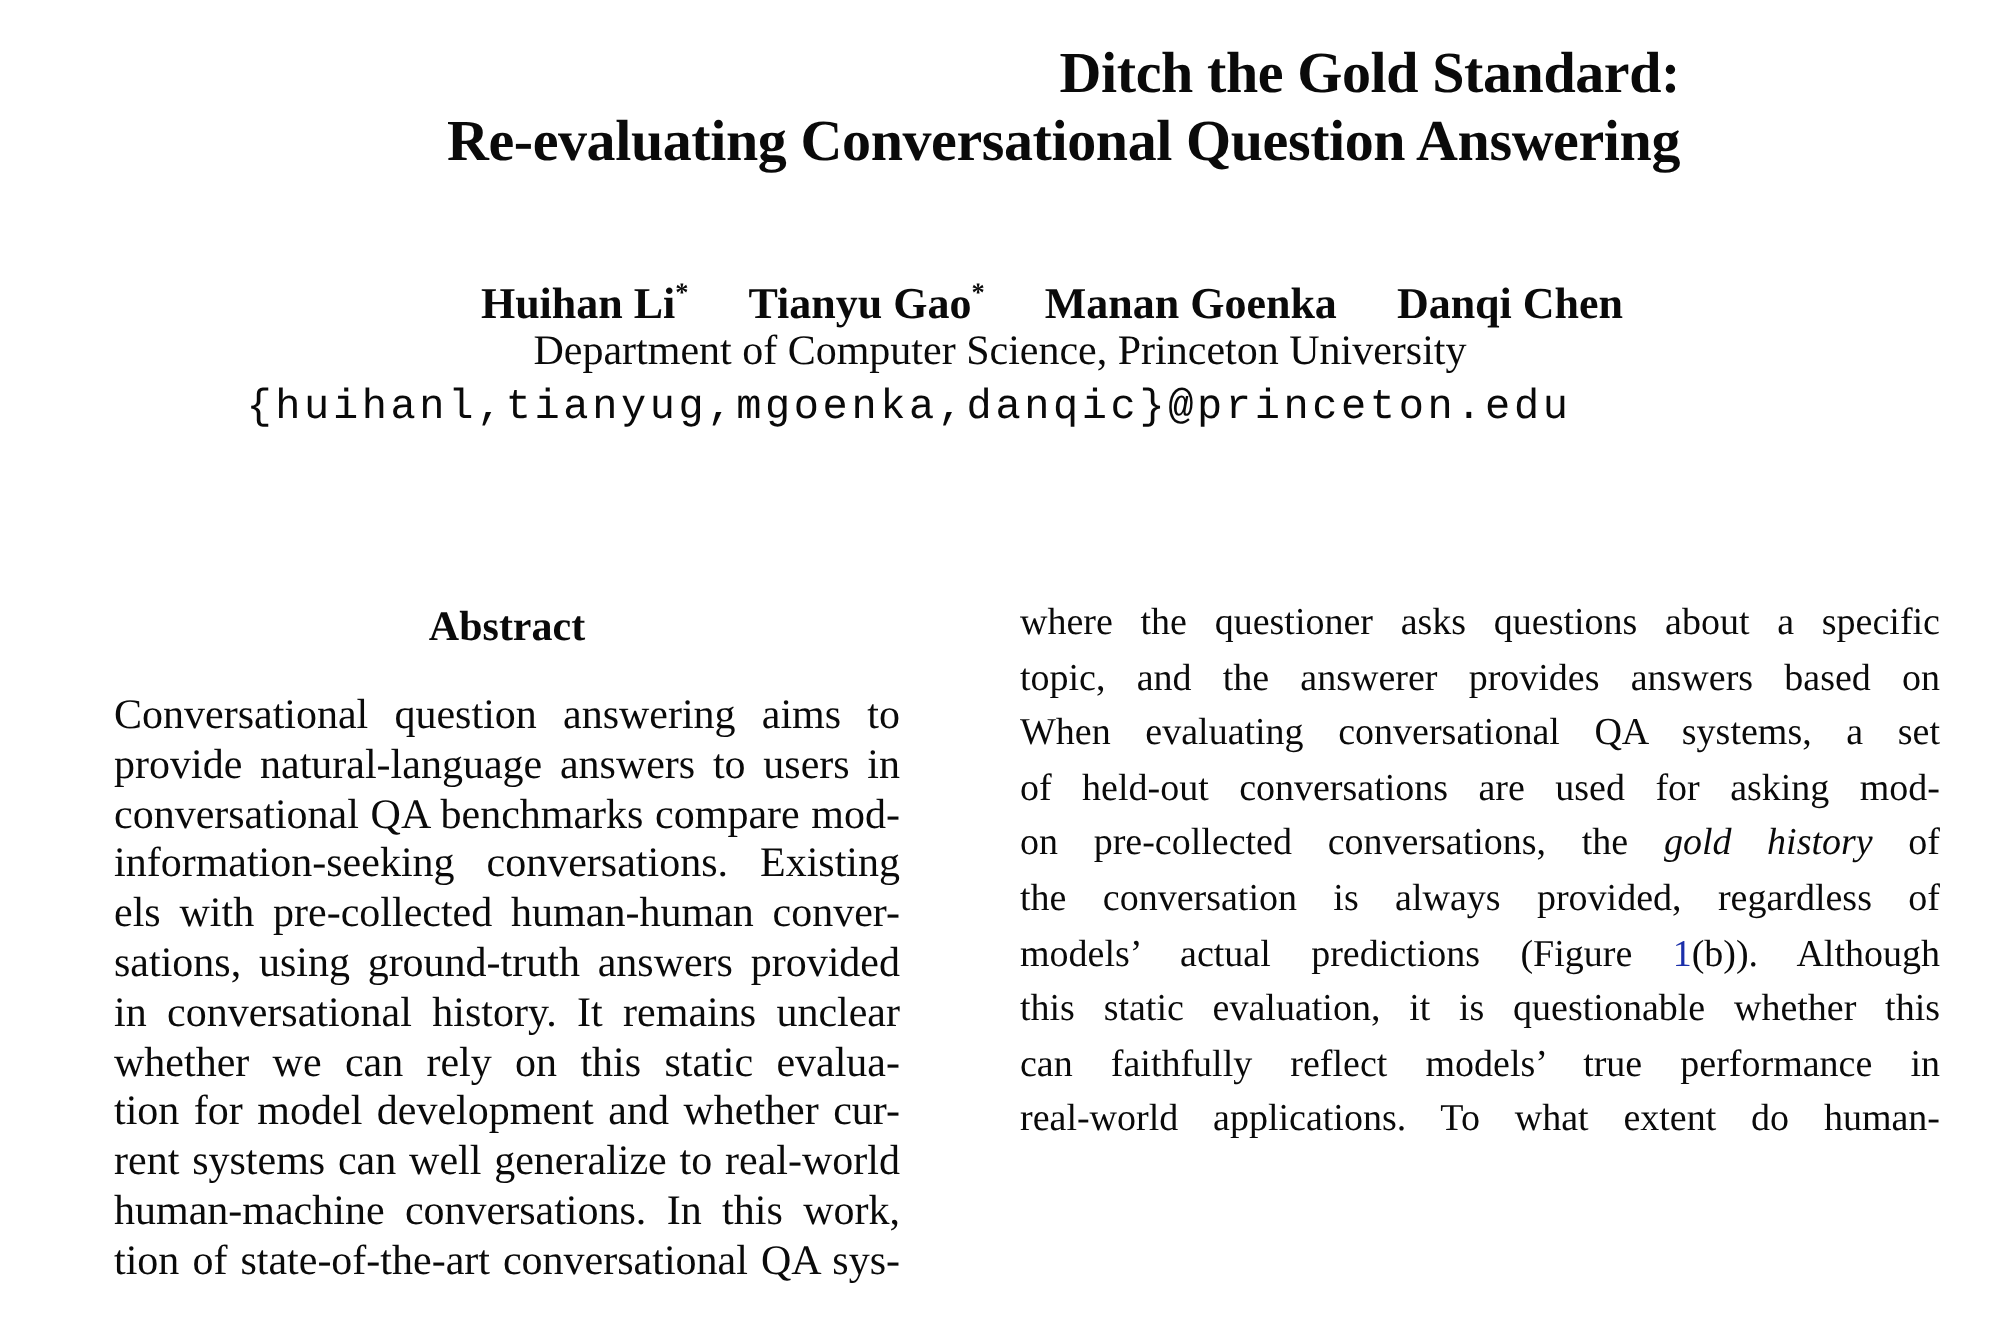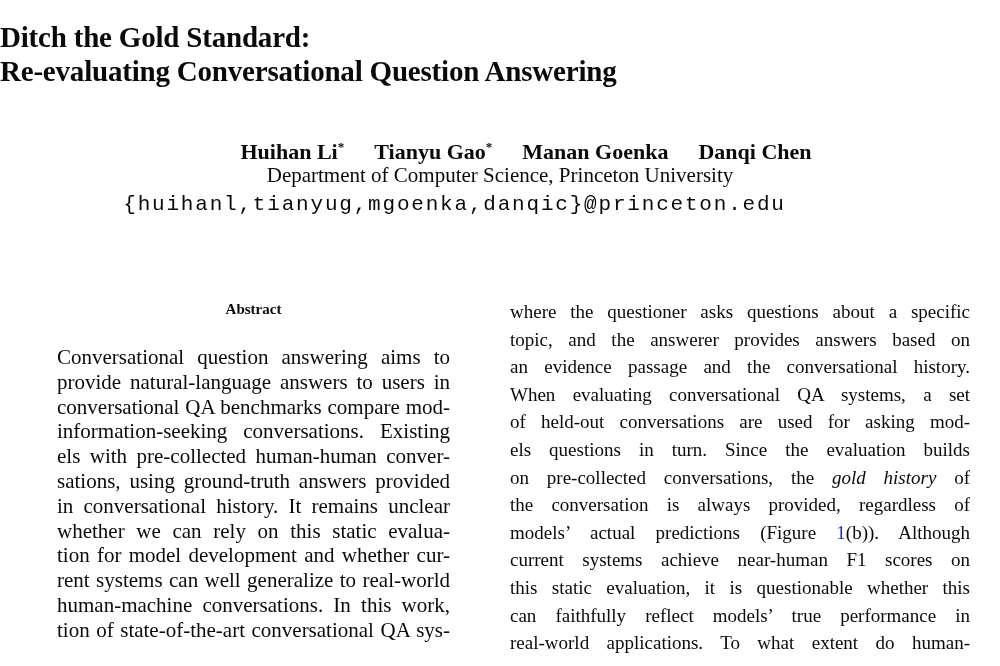--- a/index.html
+++ b/index.html
@@ -14,21 +14,21 @@
     background: #ffffff;
     overflow: hidden;
     font-family: "Liberation Serif", serif;
     color: #0a0a0a;
   }
   .paper-title {
     position: absolute;
     top: 20px;
     left: 0;
     width: 840px;
-    text-align: left;
+    text-align: right;
     font-size: 29px;
     font-weight: bold;
     line-height: 34px;
     letter-spacing: -0.2px;
   }
   .authors {
     position: absolute;
     top: 133px;
     left: 0;
     width: 1000px;
@@ -59,21 +59,21 @@
     font-size: 21px;
     letter-spacing: 1.8px;
     line-height: 27px;
   }
   .abstract-heading {
     position: absolute;
     top: 301px;
     left: 57px;
     width: 393px;
     text-align: center;
-    font-size: 15px;
+    font-size: 21px;
     font-weight: bold;
   }
   .abstract-lines {
     position: absolute;
     top: 345px;
     left: 57px;
     width: 393px;
     font-size: 21px;
     line-height: 24.8px;
     word-spacing: -1px;
@@ -127,26 +127,23 @@
       <div class="line"><span>whether we can rely on this static evalua-</span></div>
       <div class="line"><span>tion for model development and whether cur-</span></div>
       <div class="line"><span>rent systems can well generalize to real-world</span></div>
       <div class="line"><span>human-machine conversations. In this work,</span></div>
       <div class="line"><span>tion of state-of-the-art conversational QA sys-</span></div>
     </div>
 
   <div class="intro-lines">
       <div class="line"><span>where the questioner asks questions about a specific</span></div>
       <div class="line"><span>topic, and the answerer provides answers based on</span></div>
-      <div class="line"><span>an evidence passage and the conversational history.</span></div>
       <div class="line"><span>When evaluating conversational QA systems, a set</span></div>
       <div class="line"><span>of held-out conversations are used for asking mod-</span></div>
-      <div class="line"><span>els questions in turn. Since the evaluation builds</span></div>
       <div class="line"><span>on pre-collected conversations, the </span><span class="em">gold history</span><span> of</span></div>
       <div class="line"><span>the conversation is always provided, regardless of</span></div>
       <div class="line"><span>models’ actual predictions (Figure </span><span class="ref-link">1</span><span>(b)). Although</span></div>
-      <div class="line"><span>current systems achieve near-human F1 scores on</span></div>
       <div class="line"><span>this static evaluation, it is questionable whether this</span></div>
       <div class="line"><span>can faithfully reflect models’ true performance in</span></div>
       <div class="line"><span>real-world applications. To what extent do human-</span></div>
     </div>
 
 </div>
 
 </body></html>

